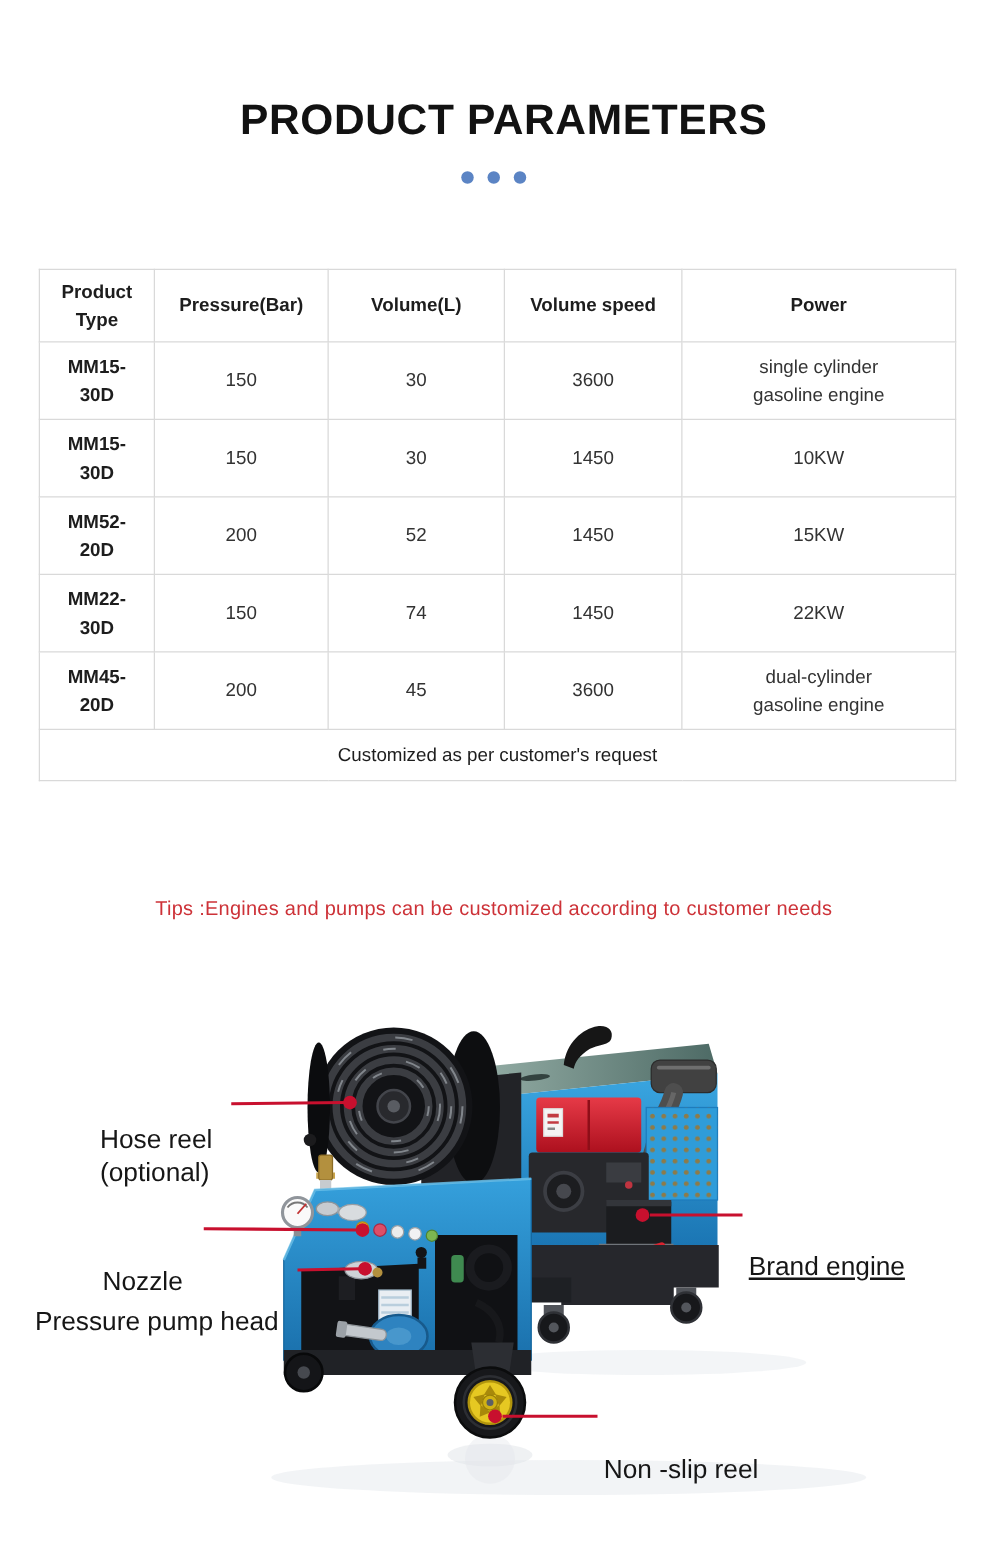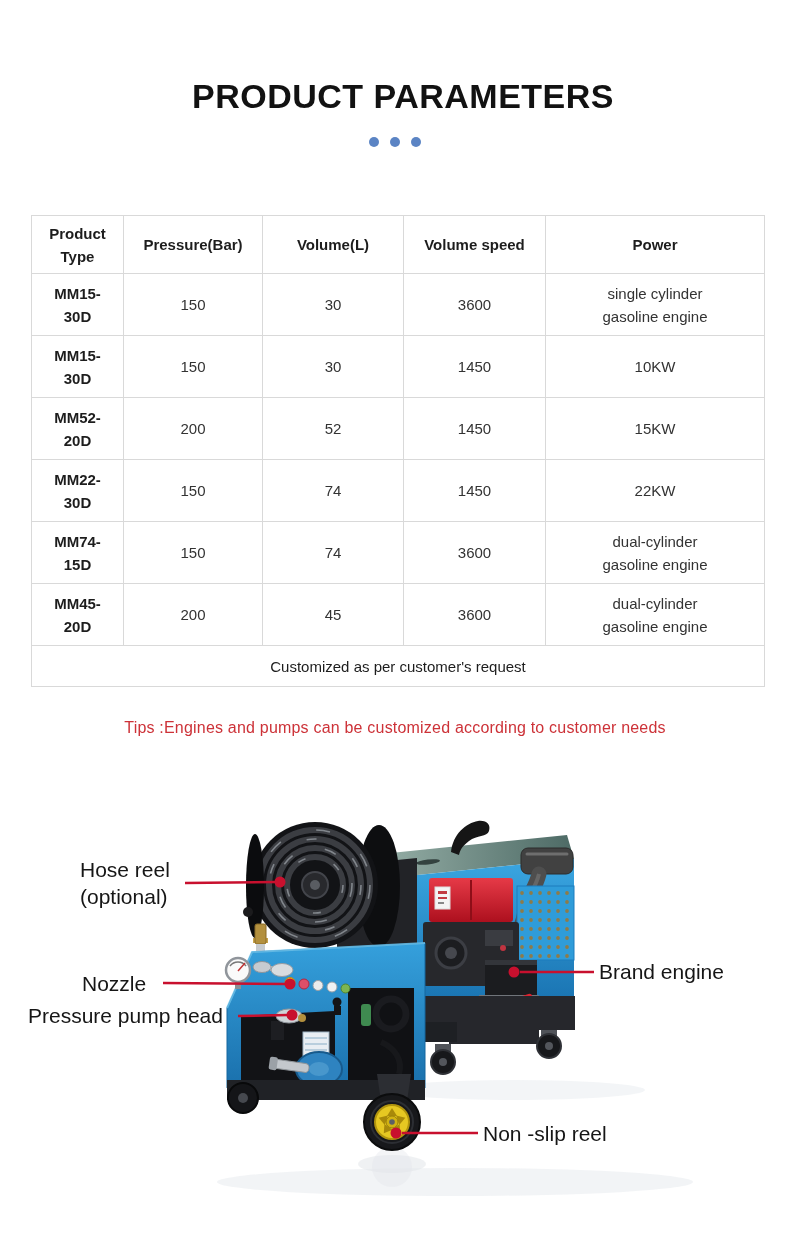--- a/index.html
+++ b/index.html
@@ -44,25 +44,26 @@
     position:absolute; top:719px; left:0; width:790px; text-align:center;
     font-size:16px; color:var(--tips-red,#cd3238); letter-spacing:.2px;
   }
   
   .figure{ position:absolute; top:790px; left:0; width:790px; height:449px; }
   .machine-svg{ position:absolute; left:185px; top:0; width:560px; height:420px; }
   .overlay-svg{ position:absolute; left:0; top:0; width:790px; height:449px; }
   .lbl{
     position:absolute; font-size:21px; line-height:27px; color:#161616;
     white-space:nowrap;
+    margin-top:42px;
   }
   .lbl-hose{ left:80px; top:66px; width:114px; white-space:normal; }
   .lbl-nozzle{ left:82px; top:180px; }
   .lbl-pump{ left:28px; top:212px; }
-  .lbl-brand{ left:599px; top:168px; }
+  .lbl-brand{ left:599px; top:168px;text-decoration:underline; }
   .lbl-tire{ left:483px; top:330px; }
 </style>
 </head>
 <body>
 
 <h1 class="title">PRODUCT PARAMETERS</h1>
 
 <div class="divider-dots">
   <span class="dot"></span>
   <span class="dot"></span>
@@ -112,29 +113,20 @@
       <td>1450</td>
       <td>15KW</td>
     </tr>
     <tr>
       <td class="c-type">MM22-
 30D</td>
       <td>150</td>
       <td>74</td>
       <td>1450</td>
       <td>22KW</td>
-    </tr>
-    <tr>
-      <td class="c-type">MM74-
-15D</td>
-      <td>150</td>
-      <td>74</td>
-      <td>3600</td>
-      <td>dual-cylinder
-gasoline engine</td>
     </tr>
     <tr>
       <td class="c-type">MM45-
 20D</td>
       <td>200</td>
       <td>45</td>
       <td>3600</td>
       <td>dual-cylinder
 gasoline engine</td>
     </tr>

